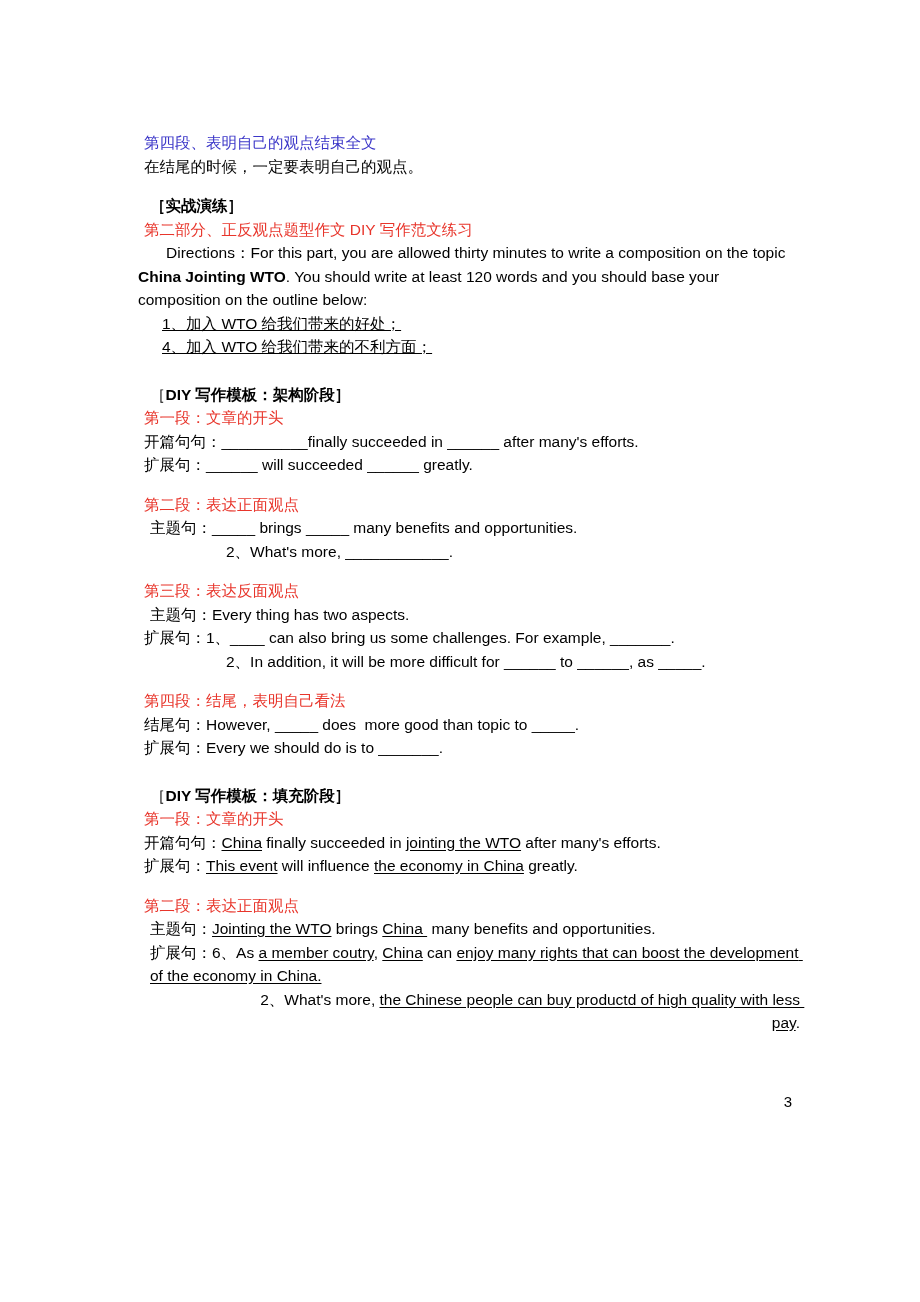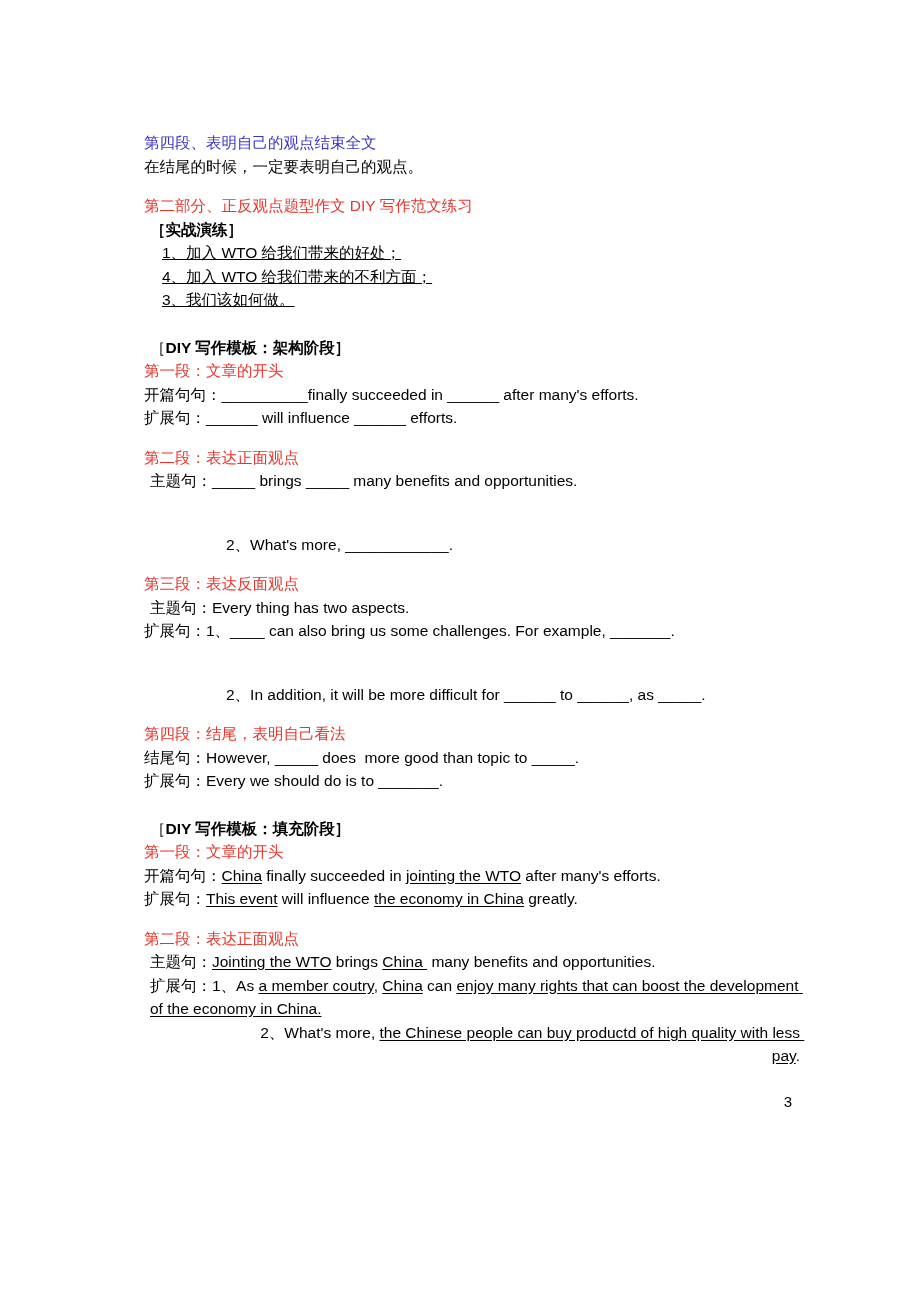--- a/index.html
+++ b/index.html
@@ -31,55 +31,55 @@
   }
   .blue   { color: #3b36c8; }
   .red    { color: #e8352b; }
   .bold   { font-weight: bold; }
   .u      { text-decoration: underline; text-underline-offset: 2px; }
   .gap-m  { height: 16px; }
   .gap-l  { height: 24px; }
   .indent1 { padding-left: 24px; text-decoration: underline; }
   .indent2 { padding-left: 12px; }
   .indent3 { padding-left: 6px; }
-  .indent4 { padding-left: 88px; margin-top: 40px; }
+  .indent4 { padding-left: 88px; }
   .pagenum {
     position: absolute;
     right: 128px;
     bottom: 52px;
     font-size: 15px;
     line-height: 18px;
     color: #000;
   }
 </style>
 </head>
 <body>
 
 <div class="page">
 
   <div class="line blue indent3">第四段、表明自己的观点结束全文</div>
   <div class="line indent3">在结尾的时候，一定要表明自己的观点。</div>
 
   <div class="gap-m"></div>
 
+  <div class="line bold indent2">［实战演练］</div>
   <div class="line red indent3">第二部分、正反观点题型作文 DIY 写作范文练习</div>
-  <div class="line bold indent2">［实战演练］</div>
 
+  <div class="line" style="text-indent:28px;"><span>Directions：For this part, you are allowed thirty minutes to write a composition on the topic </span><span class="bold">China Jointing WTO</span><span>. You should write at least 120 words and you should base your composition on the outline below:</span></div>
 
   <div class="line indent1">1、加入 WTO 给我们带来的好处；</div>
   <div class="line indent1">4、加入 WTO 给我们带来的不利方面；</div>
-  <div class="line indent1">3、我们该如何做。</div>
 
   <div class="gap-l"></div>
 
   <div class="line indent2"><span>［</span><span class="bold">DIY</span><span class="bold"> 写作模板：架构阶段］</span></div>
 
   <div class="line red indent3">第一段：文章的开头</div>
   <div class="line indent3"><span>开篇句句：</span><span>__________finally succeeded in ______ after many's efforts.</span></div>
-  <div class="line indent3"><span>扩展句：</span><span>______ will influence ______ efforts.</span></div>
+  <div class="line indent3"><span>扩展句：</span><span>______ will succeeded ______ greatly.</span></div>
 
   <div class="gap-m"></div>
 
   <div class="line red indent3">第二段：表达正面观点</div>
   <div class="line indent2"><span>主题句：</span><span>_____ brings _____ many benefits and opportunities.</span></div>
   <div class="line indent4"><span>2、What's more, ____________.</span></div>
 
   <div class="gap-m"></div>
 
   <div class="line red indent3">第三段：表达反面观点</div>
@@ -98,17 +98,17 @@
   <div class="line indent2"><span>［</span><span class="bold">DIY</span><span class="bold"> 写作模板：填充阶段］</span></div>
 
   <div class="line red indent3">第一段：文章的开头</div>
   <div class="line indent3"><span>开篇句句：</span><span><span class="u">China</span><span> finally succeeded in </span><span class="u">jointing the WTO</span><span> after many's efforts.</span></span></div>
   <div class="line indent3"><span>扩展句：</span><span><span class="u">This event</span><span> will influence </span><span class="u">the economy in China</span><span> greatly.</span></span></div>
 
   <div class="gap-m"></div>
 
   <div class="line red indent3">第二段：表达正面观点</div>
   <div class="line indent2"><span>主题句：</span><span><span class="u">Jointing the WTO</span><span> brings </span><span class="u">China </span><span> many benefits and opportunities.</span></span></div>
-  <div class="line indent2"><span>扩展句：</span><span><span>1、As </span><span class="u">a member coutry</span><span>, </span><span class="u">China</span><span> can </span><span class="u">enjoy many rights that can boost the development of the economy in China.</span></span></div>
+  <div class="line indent2"><span>扩展句：</span><span><span>6、As </span><span class="u">a member coutry</span><span>, </span><span class="u">China</span><span> can </span><span class="u">enjoy many rights that can boost the development of the economy in China.</span></span></div>
   <div class="line" style="padding-left:0;text-indent:104px;text-align:right;"><span><span>2、What's more, </span><span class="u">the Chinese people can buy productd of high quality with less pay</span><span>.</span></span></div>
 
   <div class="pagenum">3</div>
 </div>
 
 </body></html>

